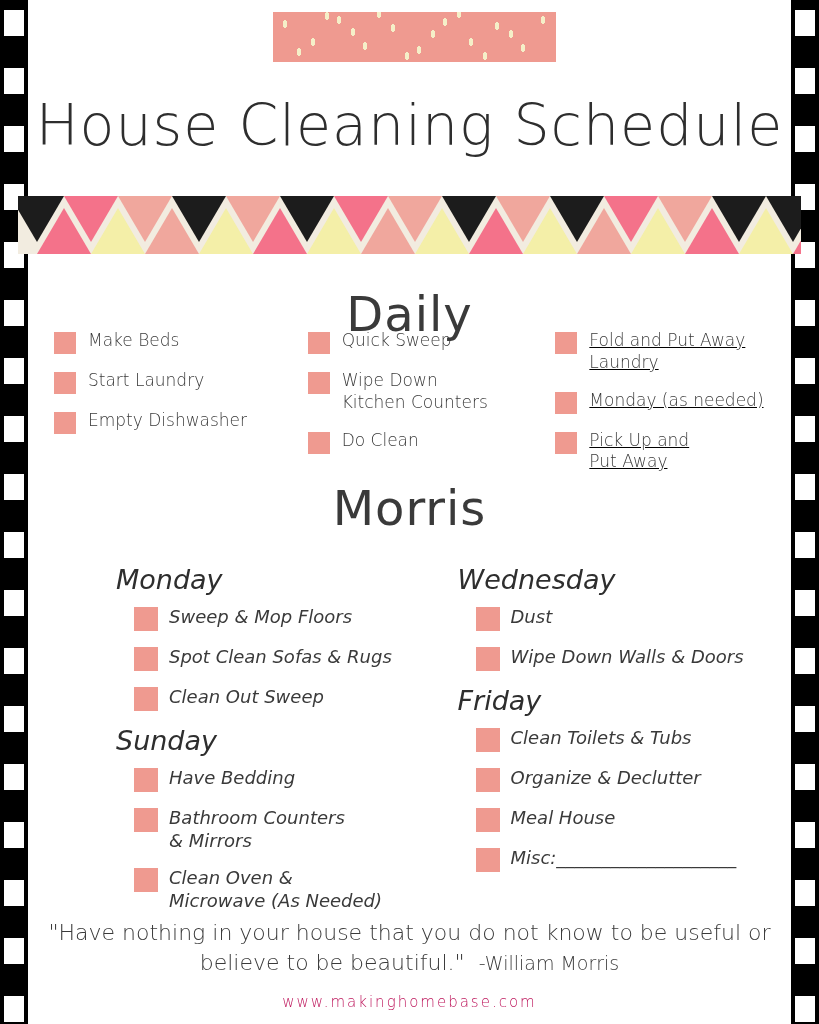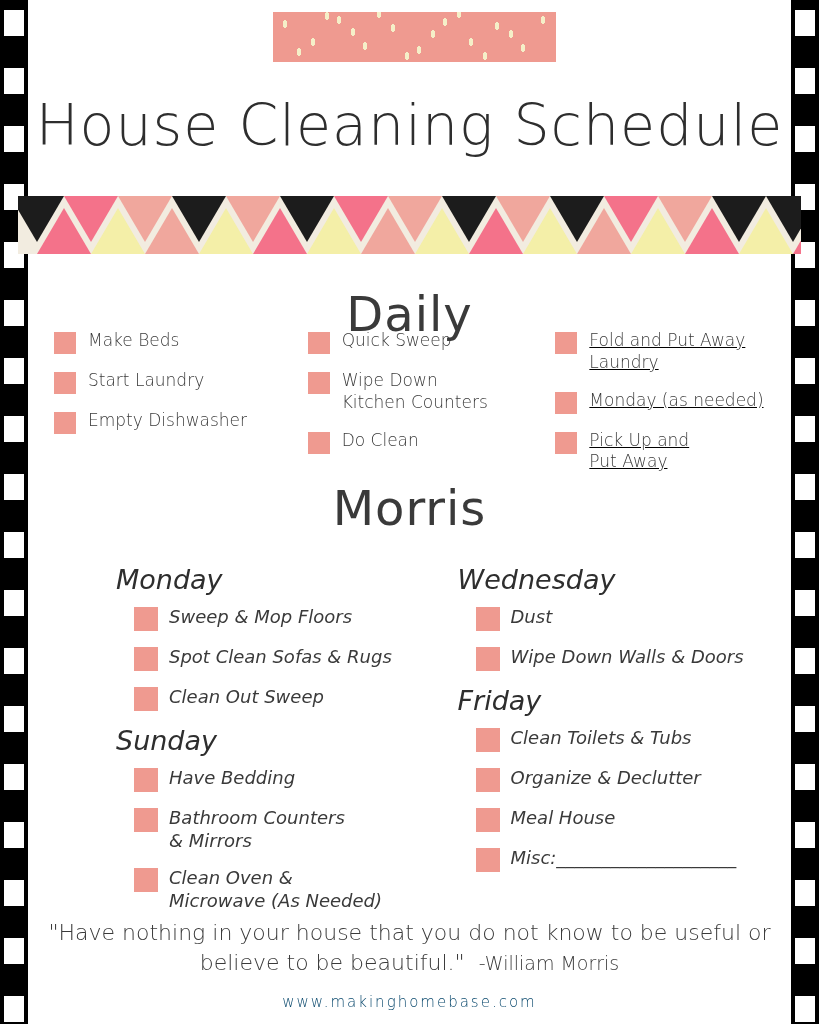--- a/index.html
+++ b/index.html
@@ -203,21 +203,21 @@
   .quote .author { font-size: 19px; margin-left: 14px; }
   .site {
     position: absolute;
     left: 0;
     top: 993px;
     width: 763px;
     text-align: center;
     font-weight: 300;
     font-size: 15px;
     letter-spacing: 2px;
-    color: #0c4a6e;
+    color: #be185d;
   }
 </style>
 </head>
 <body>
 
 <div class="filmstrip left" id="strip-left">
     <div class="hole" style="top: 10px;"></div>
     <div class="hole" style="top: 68px;"></div>
     <div class="hole" style="top: 126px;"></div>
     <div class="hole" style="top: 184px;"></div>

